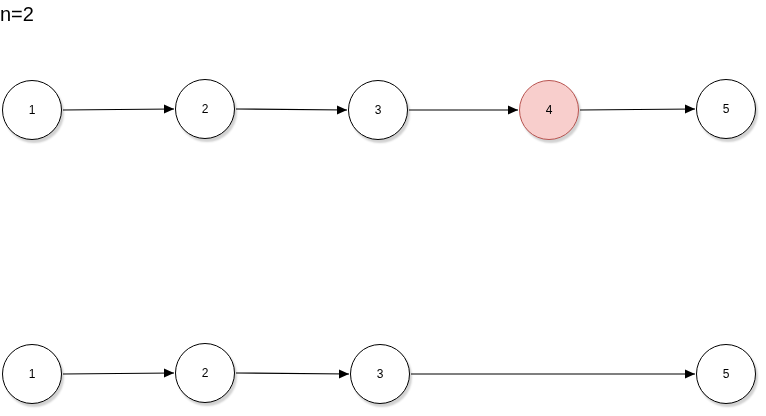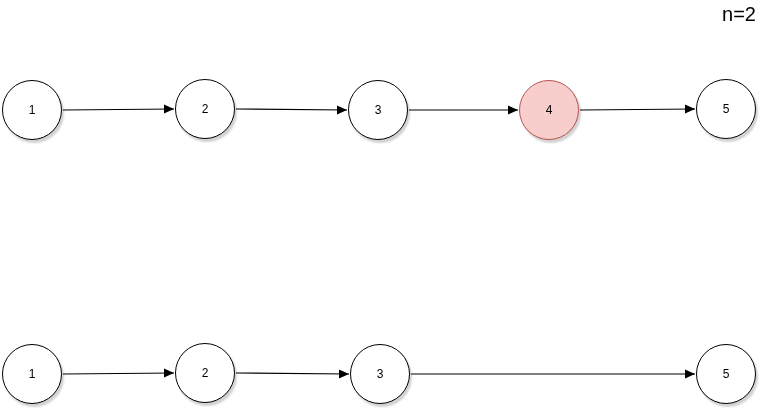--- a/index.html
+++ b/index.html
@@ -21,21 +21,21 @@
     width:766px;
     height:416px;
     background:var(--bg);
     overflow:hidden;
   }
   .title{
     position:absolute;
     top:3px;
     left:0;
     width:756px;
-    text-align:right;
+    text-align:left;
     font-size:20px;
     color:var(--label);
   }
   svg.edges{
     position:absolute;
     top:0;
     left:0;
   }
   .node{
     position:absolute;

